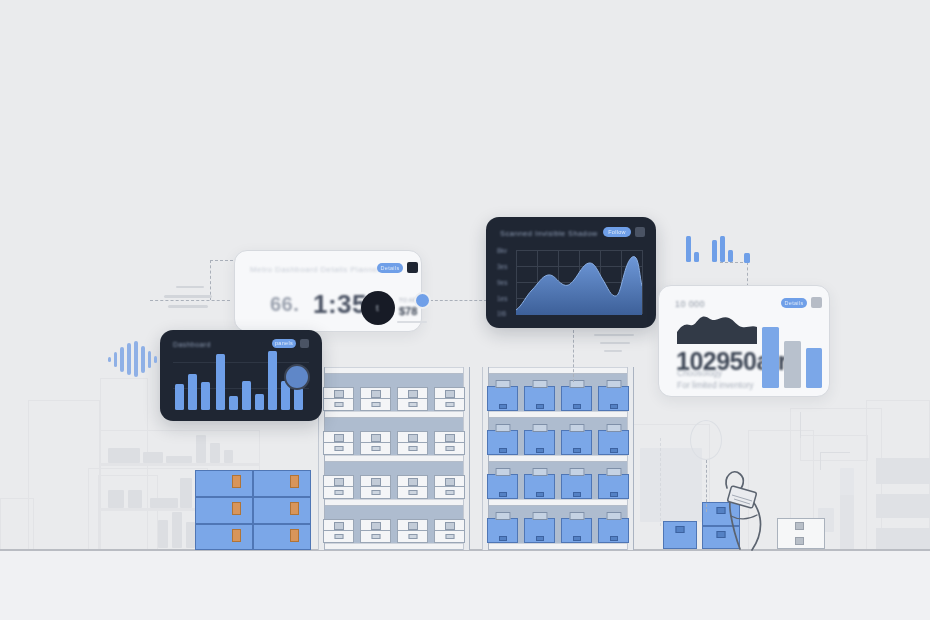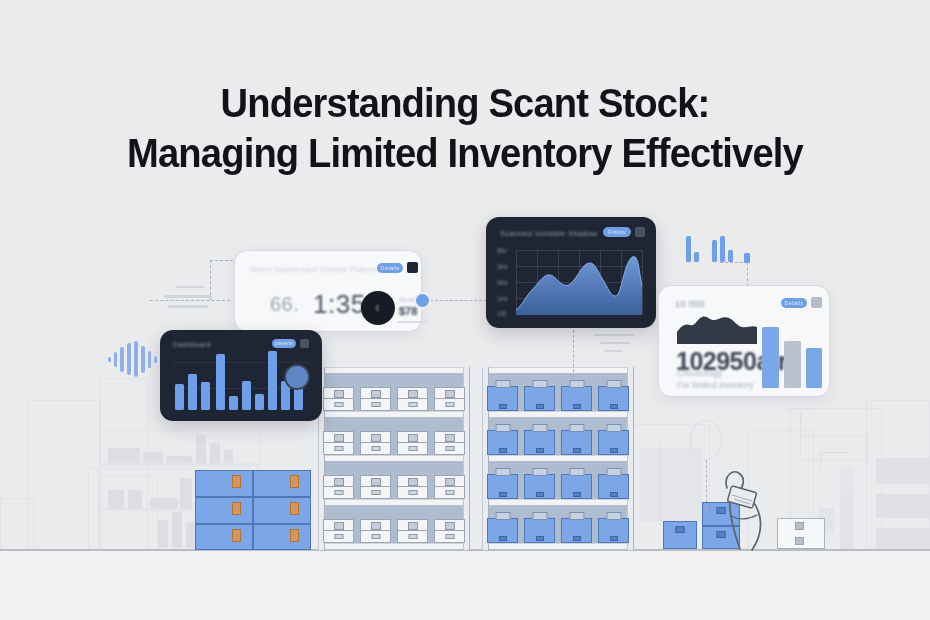--- a/index.html
+++ b/index.html
@@ -202,21 +202,21 @@
   .blur-big {
     color: #3e4756;
     font-weight: 700;
     font-size: 25px;
     letter-spacing: -0.5px;
     filter: blur(1.2px);
     white-space: nowrap;
   }
   .blur-num {
     color: #4a5263;
-    font-weight: 400;
+    font-weight: 700;
     font-size: 26px;
     letter-spacing: 0.5px;
     filter: blur(0.9px);
     white-space: nowrap;
   }
   .blur-sm {
     color: #a9b0bb;
     font-size: 8.5px;
     filter: blur(1.1px);
     white-space: nowrap;
@@ -312,24 +312,20 @@
     <div class="bg-line" style="left:820px; top:452px; width:30px; height:1px; background:#dbdde1;"></div>
     <div class="bg-line" style="left:820px; top:452px; width:1px; height:18px; background:#dbdde1;"></div>
 
     <div class="bg-panel" style="left:600px; top:424px; width:110px; height:126px;"></div>
     <div class="bg-box" style="left:640px; top:448px; width:62px; height:74px; background:#e3e5e9;"></div>
   </div>
 
   <div id="floor-fill"></div>
   <div id="floor-line"></div>
 
-  <div id="title-block">
-    <span class="title-line">Understanding Scant Stock:</span>
-    <span class="title-line">Managing Limited Inventory Effectively</span>
-  </div>
 
   <div class="shelf-unit" style="left:318px; top:367px; width:152px; height:183px;">
     <div class="shelf-back"></div>
     <div class="shelf-plank" style="top:0px;"></div>
     <div class="shelf-plank" style="top:44px;"></div>
     <div class="shelf-plank" style="top:88px;"></div>
     <div class="shelf-plank" style="top:132px;"></div>
     <div class="shelf-plank" style="top:176px;"></div>
     <div class="shelf-post" style="left:0px;"></div>
     <div class="shelf-post" style="right:0px;"></div>

